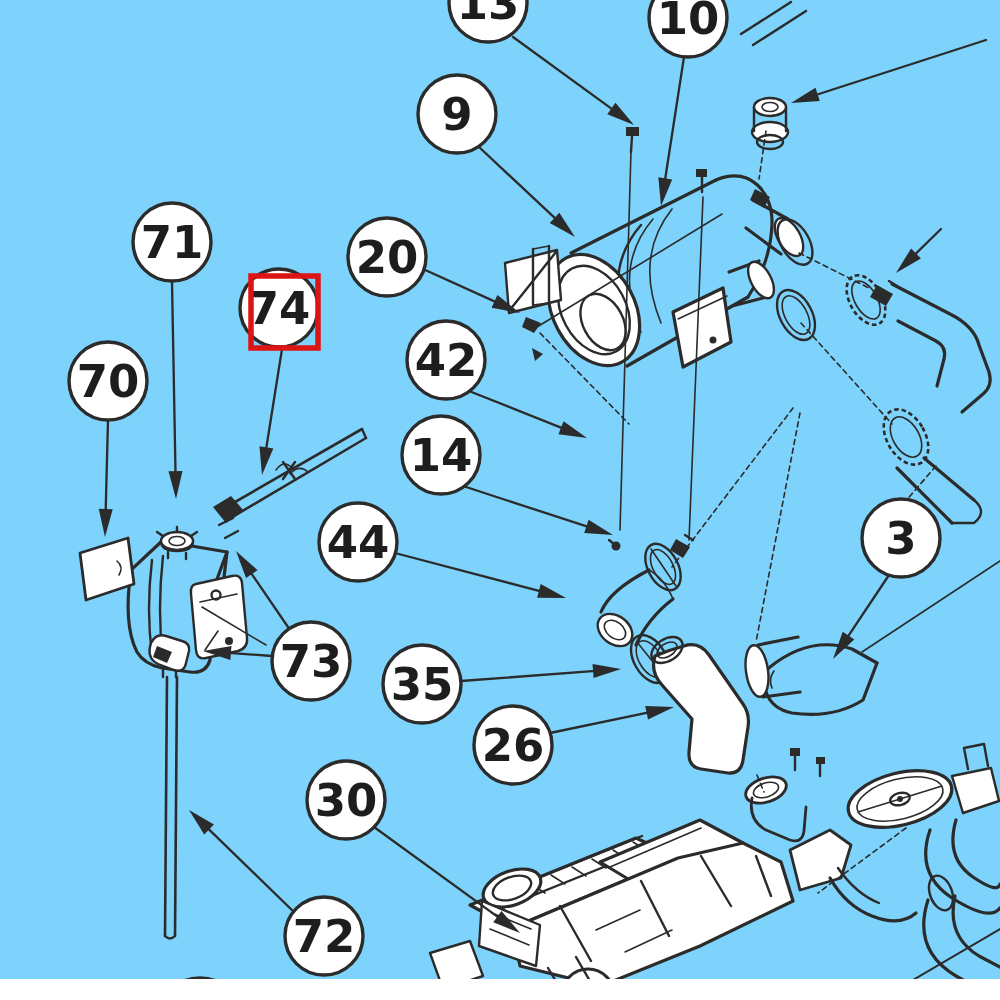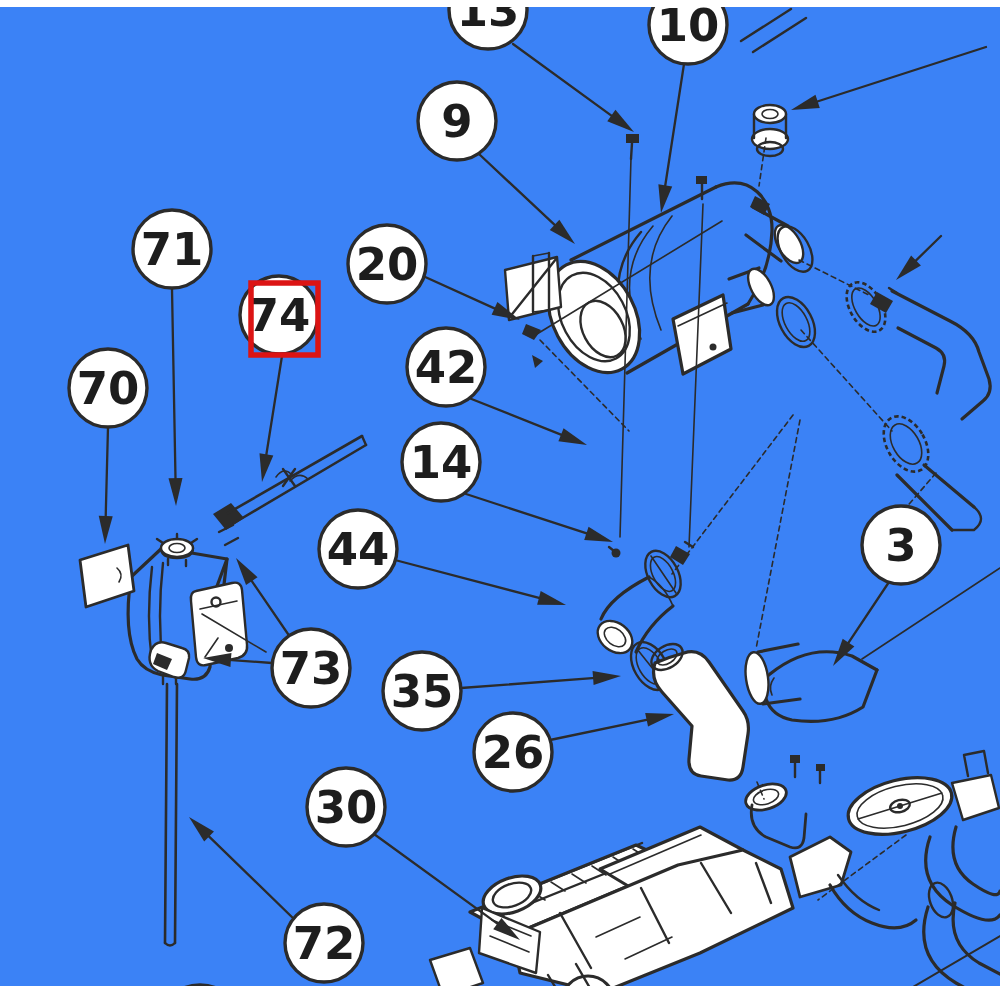--- a/index.html
+++ b/index.html
@@ -1,18 +1,18 @@
 <!DOCTYPE html>
 <html style="--ink: #2b2b2b;"><head>
 <meta charset="utf-8">
 <style>
   :root { --ink:#2b2b2b; }
   html,body { margin:0; padding:0; background:#ffffff; }
-  .stage { width:1000px; height:979px; background:#3b82f6; position:relative; overflow:hidden;
-           font-family:"DejaVu Sans","Liberation Sans",sans-serif;margin-top:7px; }
+  .stage { width:1000px; height:979px; background:#7dd3fc; position:relative; overflow:hidden;
+           font-family:"DejaVu Sans","Liberation Sans",sans-serif; }
   svg { display:block; }
   .th   { fill:none; stroke:var(--ink); stroke-width:3.2; stroke-linecap:round; stroke-linejoin:round; }
   .thw  { fill:#ffffff; stroke:var(--ink); stroke-width:3.2; stroke-linecap:round; stroke-linejoin:round; }
   .md   { fill:none; stroke:var(--ink); stroke-width:2.4; stroke-linecap:round; stroke-linejoin:round; }
   .mdw  { fill:#ffffff; stroke:var(--ink); stroke-width:2.4; stroke-linecap:round; stroke-linejoin:round; }
   .thin { fill:none; stroke:var(--ink); stroke-width:1.6; stroke-linecap:round; stroke-linejoin:round; }
   .dsh  { fill:none; stroke:var(--ink); stroke-width:1.6; stroke-dasharray:5 4; stroke-linecap:round; }
   .dshm { fill:none; stroke:var(--ink); stroke-width:2.6; stroke-dasharray:4.5 3; }
   .fil  { fill:var(--ink); stroke:none; }
   .callout-circle { fill:#ffffff; stroke:var(--ink); stroke-width:3.4; }

